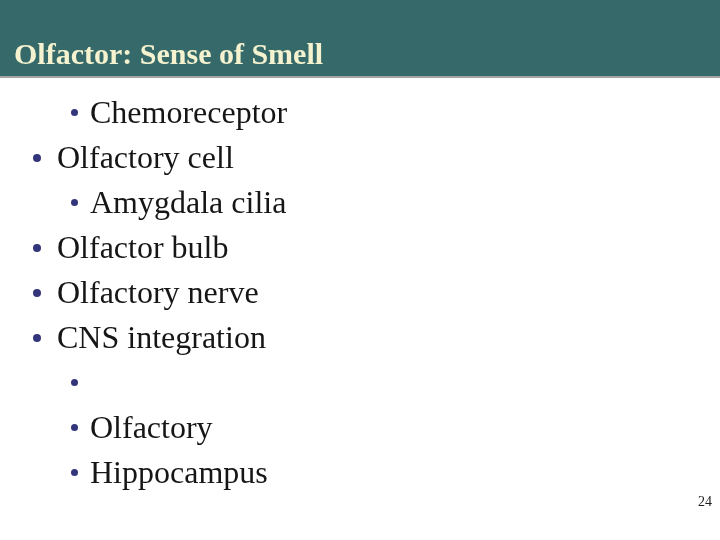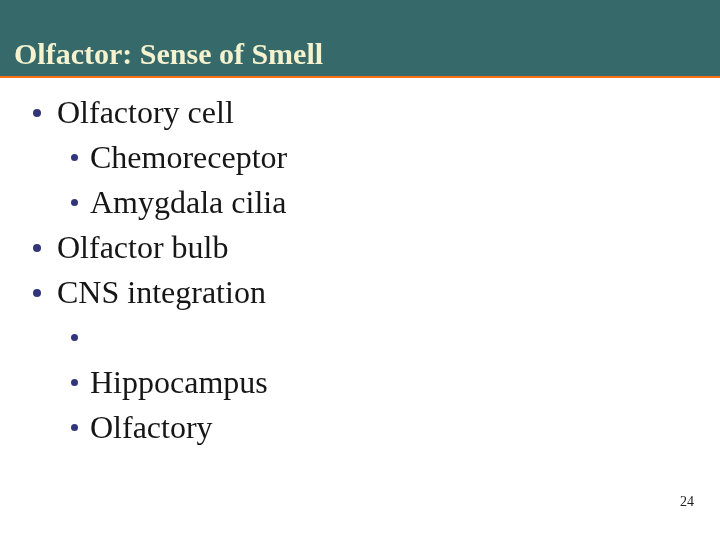--- a/index.html
+++ b/index.html
@@ -17,21 +17,21 @@
     position:relative;
     width:720px;
     height:540px;
     background:#ffffff;
   }
   .slide-header{
     box-sizing:border-box;
     width:720px;
     height:78px;
     background:var(--header-bg,#35696a);
-    border-bottom:2px solid #f97316;
+    border-bottom:2px solid #a3a3a3;
     display:flex;
     align-items:flex-end;
     padding:0 0 7px 14px;
   }
   .slide-title{
     margin:0;
     font-size:30px;
     line-height:1;
     font-weight:bold;
     color:var(--title-text,#f5f2cf);
@@ -55,62 +55,66 @@
     background:var(--bullet-dot,#32357a);
   }
   .level-1 .dot{ width:8px; height:8px; margin-right:16px; }
   .level-2 .dot{ width:7px; height:7px; margin-right:12px; }
   .bullet-text{
     display:inline-block;
   }
   .page-number{
     position:absolute;
     top:495px;
-    right:26px;
+    right:8px;
     font-size:14px;
     line-height:1;
     color:var(--page-number,#1c1c1c);
   }
 </style>
 </head>
 <body>
 
 <div class="slide">
   <header class="slide-header">
     <h1 class="slide-title">Olfactor: Sense of Smell</h1>
   </header>
 
   <main class="slide-body" id="bullet-list">
+      <div class="bullet-row level-2">
+        <span class="dot"></span>
+        <span class="bullet-text">Chemoreceptor</span>
+      </div>
       <div class="bullet-row level-1">
         <span class="dot"></span>
         <span class="bullet-text">Olfactory cell</span>
-      </div>
-      <div class="bullet-row level-2">
-        <span class="dot"></span>
-        <span class="bullet-text">Chemoreceptor</span>
       </div>
       <div class="bullet-row level-2">
         <span class="dot"></span>
         <span class="bullet-text">Amygdala cilia</span>
       </div>
       <div class="bullet-row level-1">
         <span class="dot"></span>
         <span class="bullet-text">Olfactor bulb</span>
       </div>
       <div class="bullet-row level-1">
         <span class="dot"></span>
+        <span class="bullet-text">Olfactory nerve</span>
+      </div>
+      <div class="bullet-row level-1">
+        <span class="dot"></span>
         <span class="bullet-text">CNS integration</span>
       </div>
       <div class="bullet-row level-2">
         <span class="dot"></span>
       </div>
       <div class="bullet-row level-2">
         <span class="dot"></span>
-        <span class="bullet-text">Hippocampus</span>
+        <span class="bullet-text">Olfactory</span>
       </div>
       <div class="bullet-row level-2">
         <span class="dot"></span>
-        <span class="bullet-text">Olfactory</span>
+        <span class="bullet-text">Hippocampus</span>
       </div>
     </main>
 
   <div class="page-number">24</div>
 </div>
 
 </body></html>

